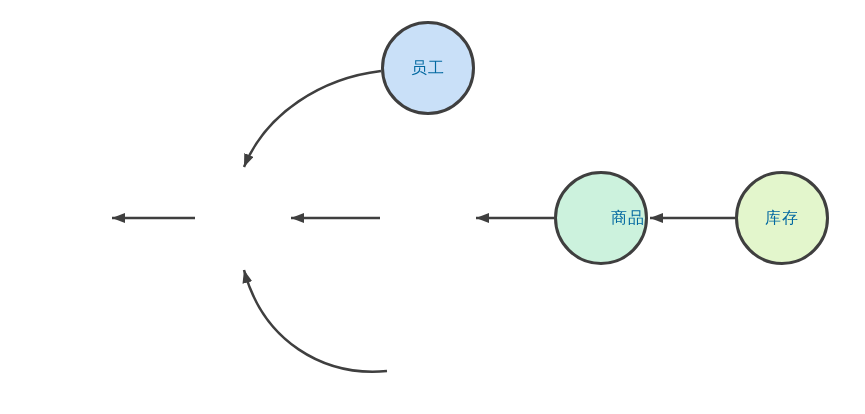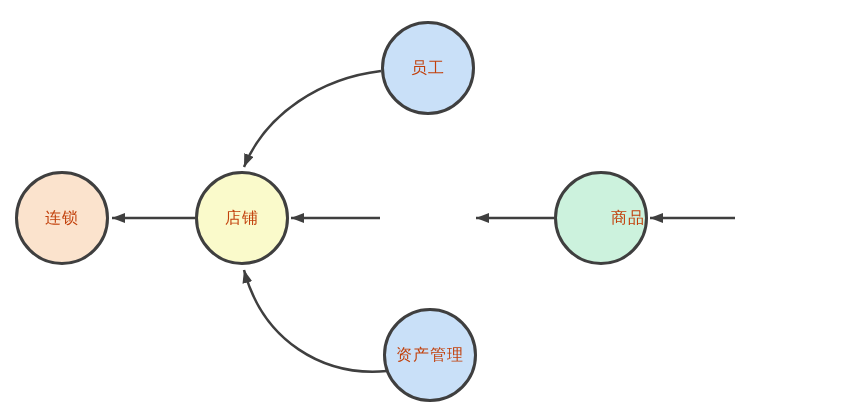--- a/index.html
+++ b/index.html
@@ -31,21 +31,21 @@
     position: absolute;
     width: 94px;
     height: 94px;
     border: 3px solid #3f3f3f;
     border-radius: 50%;
     box-sizing: border-box;
     display: flex;
     align-items: center;
     justify-content: center;
     font-size: 16px;
-    color: #c2410c;
+    color: #0369a1;
     letter-spacing: 1px;
     text-align: center;
     cursor: default;
   }
   
   .n-employee   { left: 381px; top: 21px;  }
   .n-chain      { left: 15px;  top: 171px; }
   .n-store      { left: 195px; top: 171px; }
   .n-warehouse  { left: 380px; top: 171px; }
   .n-product    { left: 554px; top: 171px; }
@@ -74,31 +74,25 @@
 
     <path class="edge" d="M 381 71 C 322 78, 266 113, 244 167" marker-end="url(#arrow)"></path>
 
     <path class="edge" d="M 387 371 C 323 377, 263 341, 244 270" marker-end="url(#arrow)"></path>
   </svg>
 
   <div class="node n-employee" style="background-color: rgb(201, 224, 248);">
     <span>员工</span>
   </div>
 
-  <div class="node n-chain" style="background-color: rgb(251, 227, 205);">
-    <span>连锁</span>
-  </div>
 
-  <div class="node n-store" style="background-color: rgb(250, 250, 203);">
-    <span>店铺</span>
-  </div>
 
 
   <div class="node n-product" style="background-color: rgb(204, 242, 221); justify-content: flex-end;">
     <span>商品</span>
   </div>
 
+  <div class="node n-inventory" style="background-color: rgb(227, 246, 204);">
+    <span>库存</span>
+  </div>
 
-  <div class="node n-asset" style="background-color: rgb(201, 224, 248);">
-    <span>资产管理</span>
-  </div>
 
 </div>
 
 </body></html>

